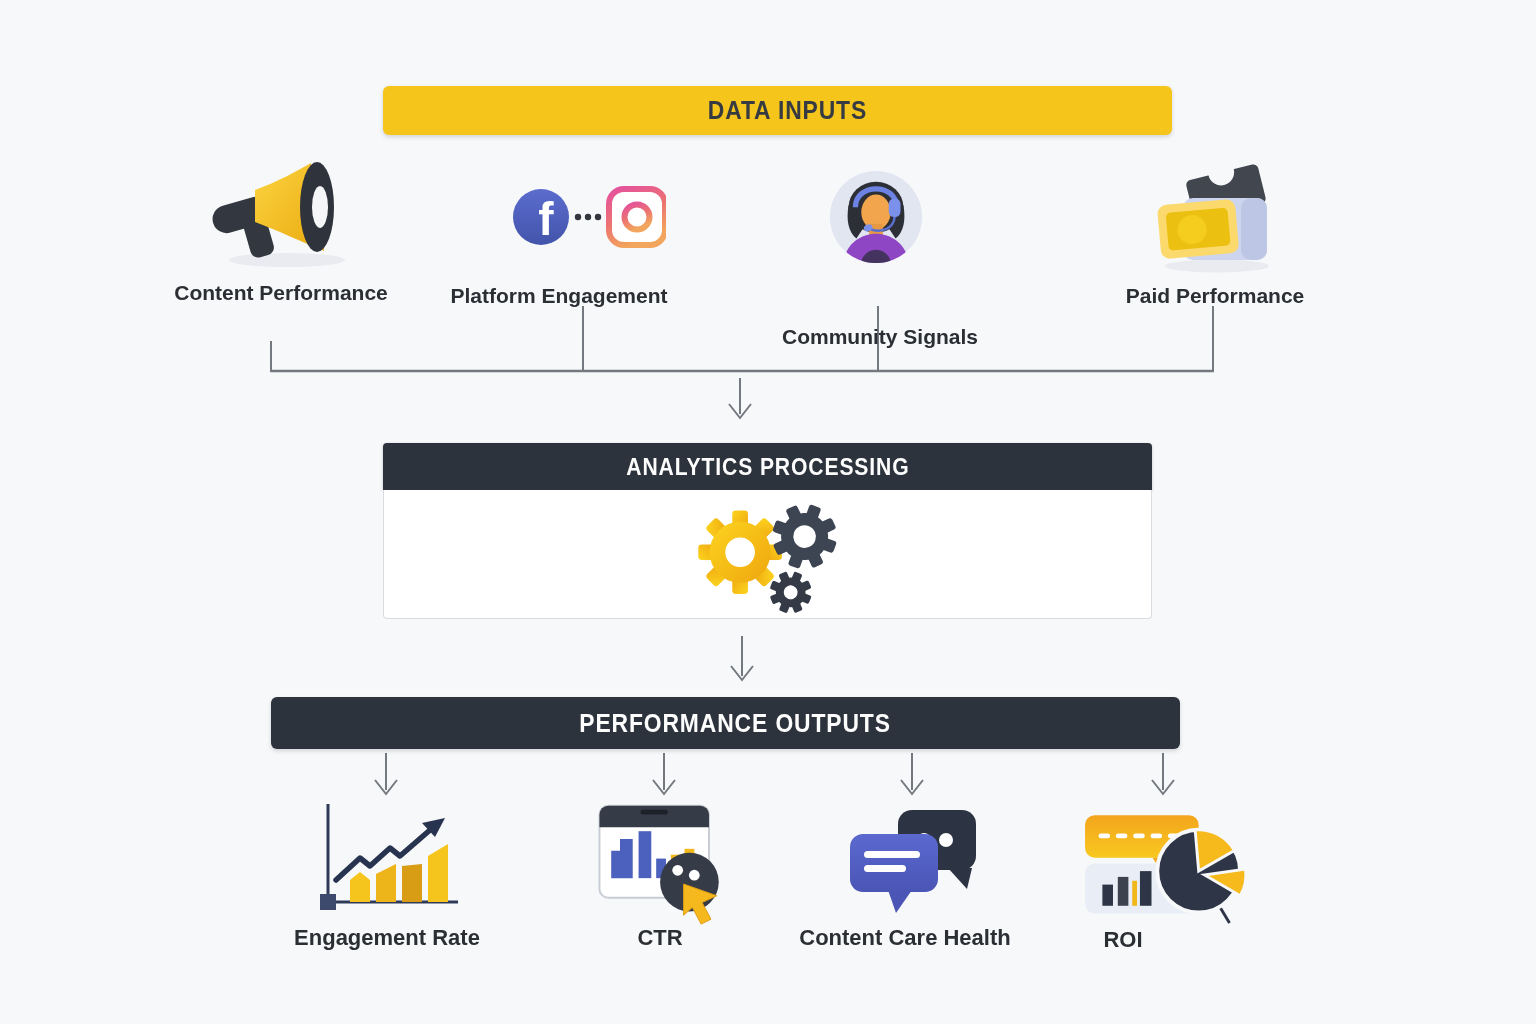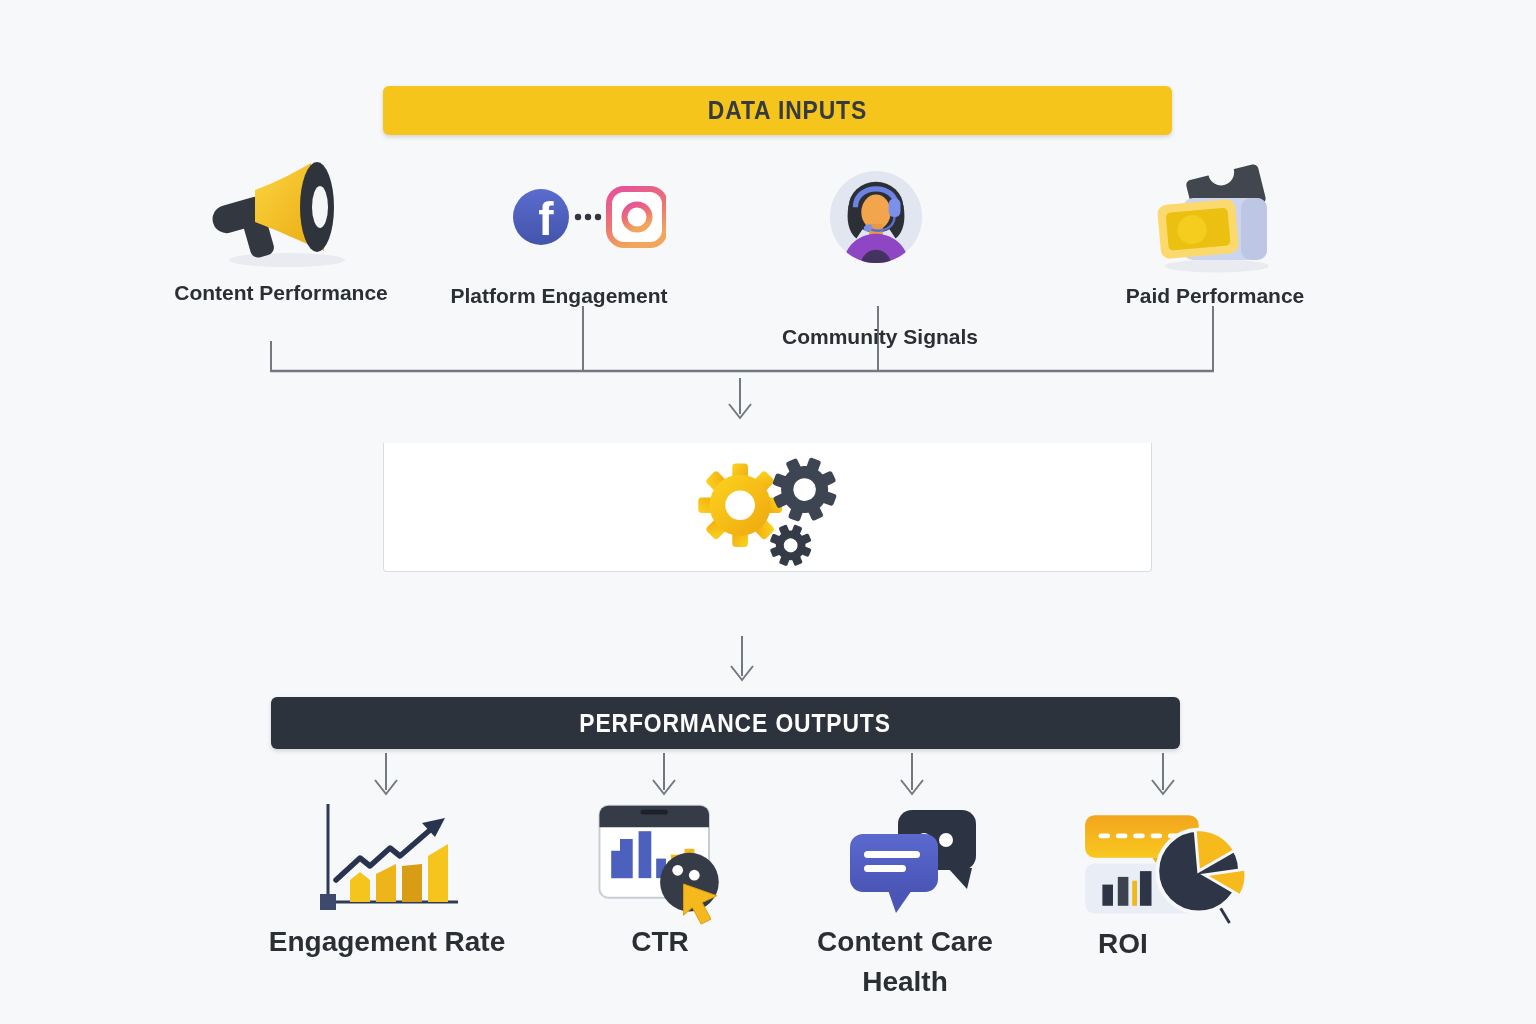--- a/index.html
+++ b/index.html
@@ -33,21 +33,21 @@
   #analytics-header .btxt{display:inline-block;transform:scaleX(.88);font-weight:700;letter-spacing:1px;font-size:24px;color:#fdfdfd;white-space:nowrap;}
   #analytics-body{
     height:128px;background:#ffffff;border:1px solid #d9dce1;border-top:none;
     border-radius:0 0 4px 4px;display:flex;align-items:center;justify-content:center;
   }
   
   .node-label{
     position:absolute;text-align:center;
     font-size:21px;font-weight:700;color:#2b2e33;line-height:1.42;
   }
-  .out-label{font-size:28px;}
+  .out-label{font-size:22px;}
   .icon-wrap{position:absolute;}
   svg{display:block;}
 </style>
 </head>
 <body>
 
 <svg class="abs" style="left:0;top:0;" width="1536" height="1024" viewBox="0 0 1536 1024" fill="none" stroke="#74797f" stroke-width="2">
   <path d="M271 341 V370"></path>
   <path d="M583 306 V370"></path>
   <path d="M878 306 V370"></path>
@@ -160,20 +160,23 @@
     <g transform="rotate(-5 62 70)">
       <rect x="22" y="44" width="78" height="54" rx="9" fill="#fbd96d"></rect>
       <rect x="30" y="52" width="62" height="38" rx="5" fill="#ecc011"></rect>
       <circle cx="55" cy="71" r="14.5" fill="#f5cd1f"></circle>
     </g>
   </svg>
 </div>
 <div class="node-label" style="left:1090px;top:281px;width:250px;white-space:nowrap;">Paid Performance</div>
 
 <div class="abs" id="analytics-box">
+  <div id="analytics-header">
+    <span class="btxt">ANALYTICS PROCESSING</span>
+  </div>
   <div id="analytics-body">
     <svg width="220" height="122" viewBox="0 0 220 140">
       <defs>
         <linearGradient id="gGearY" x1="0" y1="0" x2="1" y2="1">
           <stop offset="0" stop-color="#fcd41f"></stop>
             <stop offset="1" stop-color="#efa60e"></stop>
         </linearGradient>
       </defs>
 
       <g transform="translate(78 68)" fill="url(#gGearY)">

